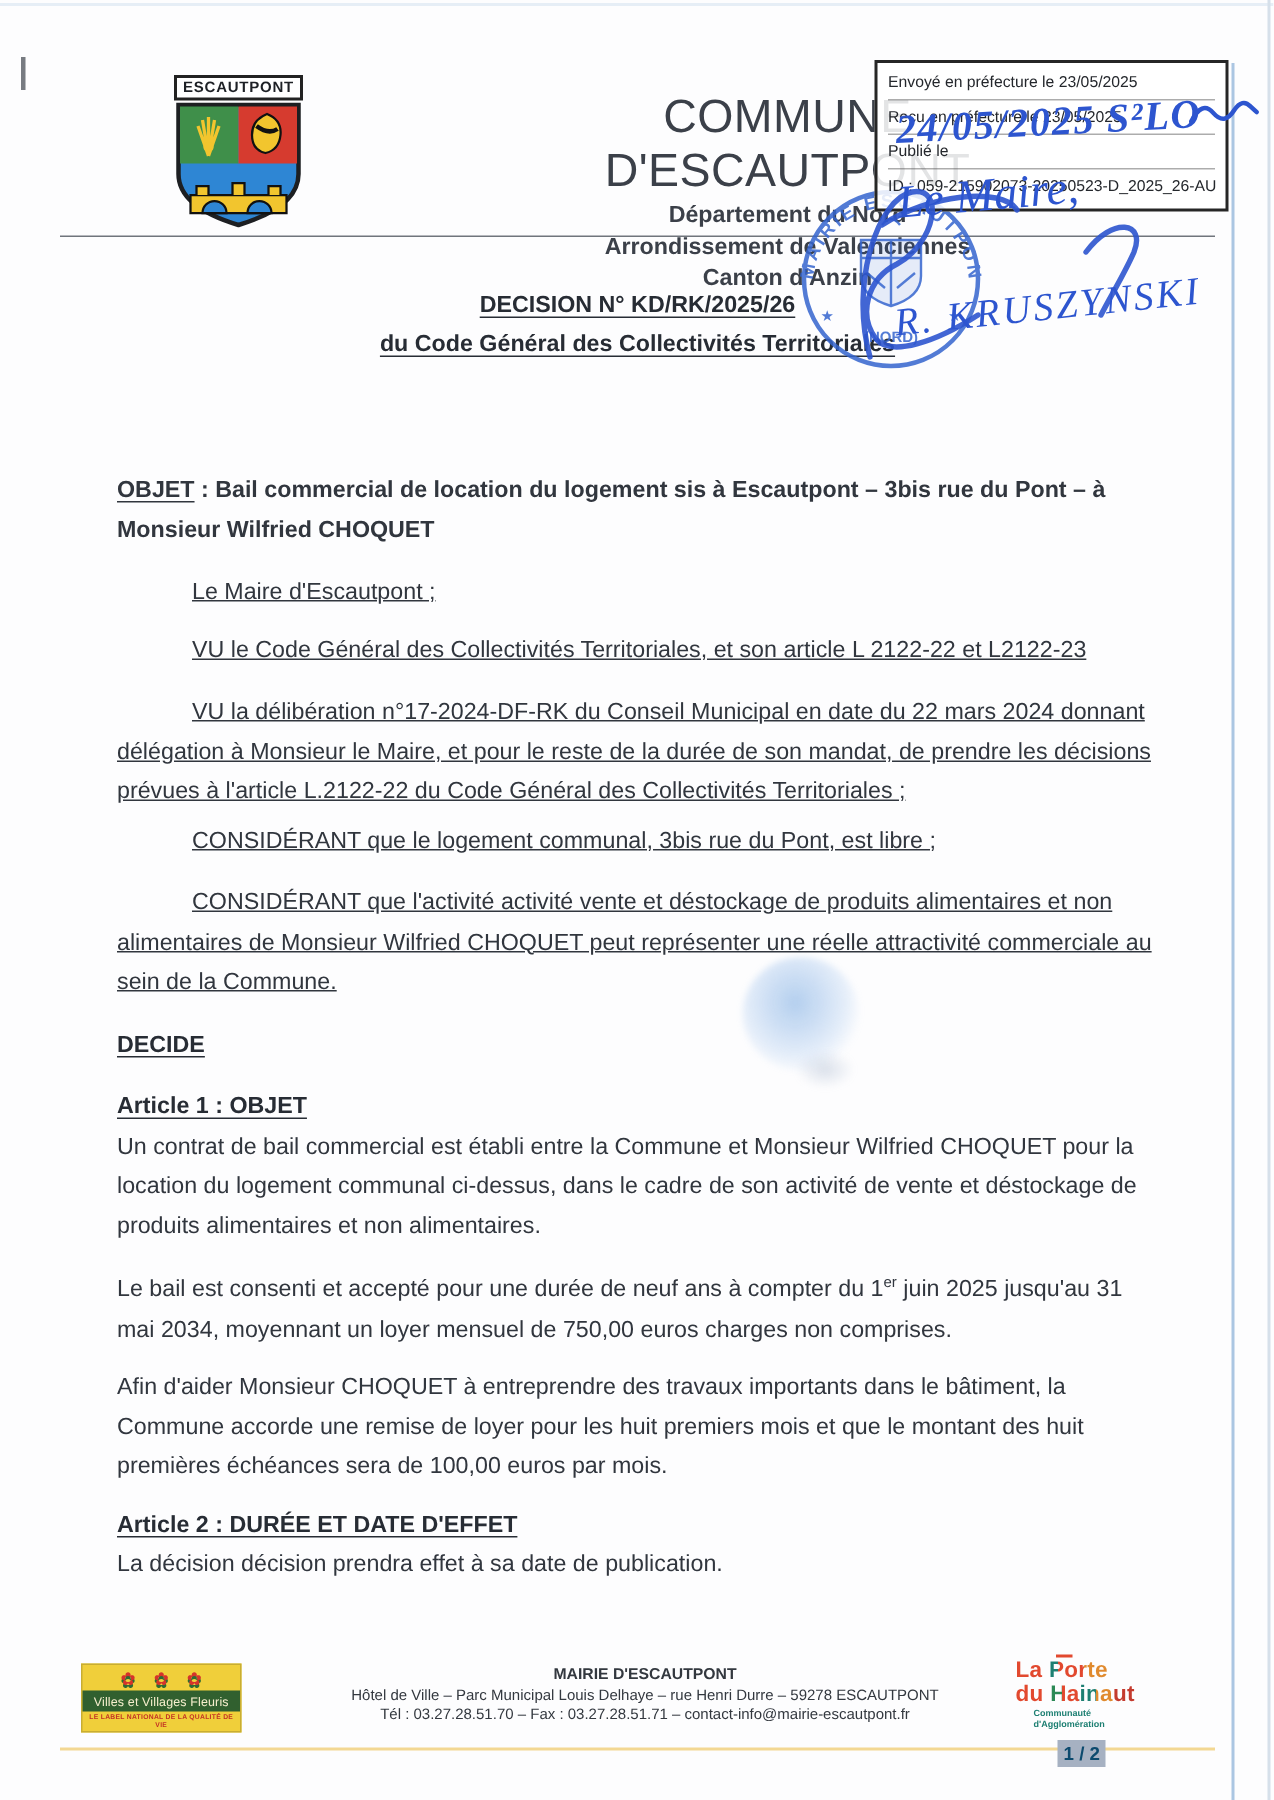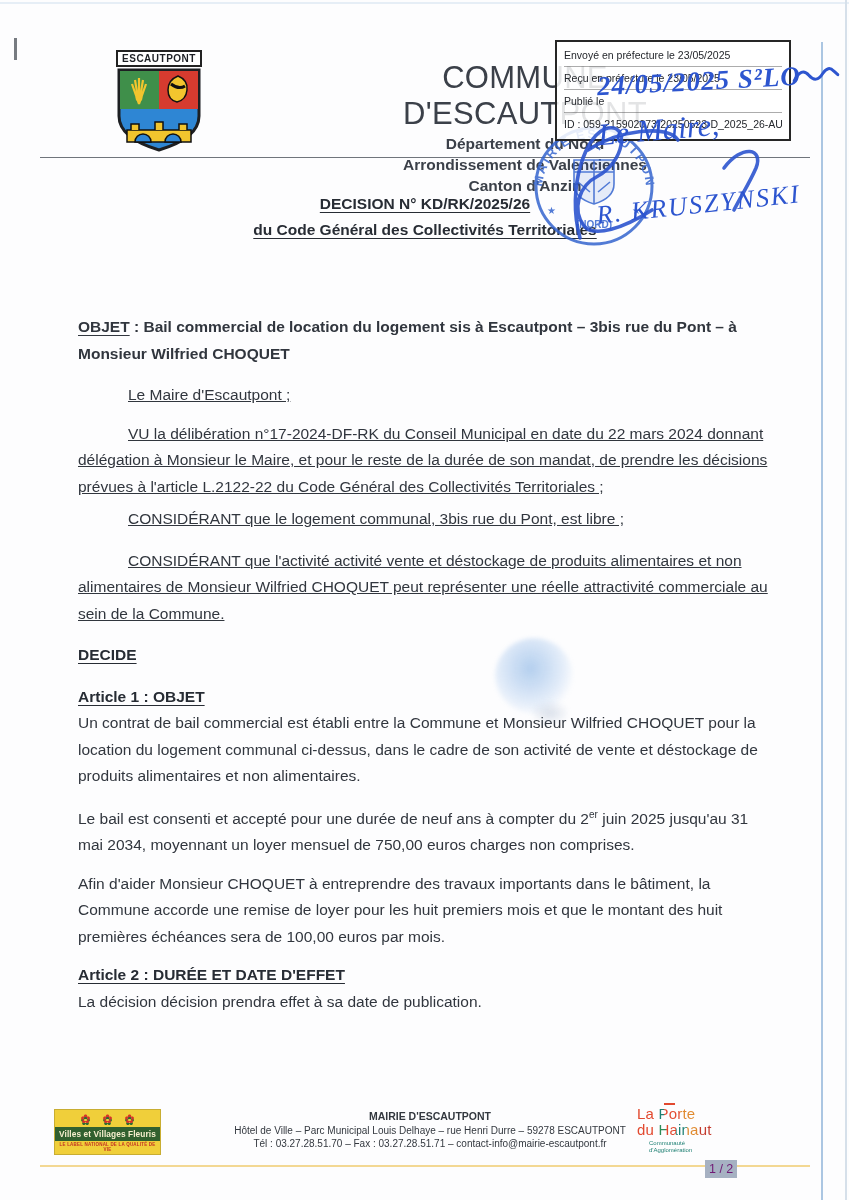--- a/index.html
+++ b/index.html
@@ -27,21 +27,21 @@
   .coa-shield { display:block; margin:1px auto 0; }
 
   
   .hdr { position:absolute; left:340px; top:60px; width:370px; text-align:center; color:#3b4049; }
   .hdr-commune { font-size:31px; font-weight:normal; letter-spacing:.3px; }
   .hdr-line { font-size:15.5px; font-weight:bold; margin-top:3px;text-align:center; }
   .hdr-rule { position:absolute; left:40px; top:157px; width:770px; height:1px; background:#70757c; }
 
   
   .pref-box {
-    position:absolute; left:555px; top:40px; width:236px; height:101px;
+    position:absolute; left:583px; top:40px; width:236px; height:101px;
     background:rgba(255,255,255,.86); border:2px solid #262626; z-index:5;
     padding:2px 7px 0; font-size:10.5px; color:#24272c;
   }
   .pref-row { height:23px; line-height:23px; white-space:nowrap; overflow:visible; }
   .pref-row.sep { border-bottom:1px solid rgba(70,70,70,.45); }
   .pref-hand {
     position:absolute; left:42px; top:56px; z-index:7;
     font-family:"Liberation Serif", serif; font-style:italic;
     font-size:27px; font-weight:bold; color:#2d55cf;
     transform:rotate(-3deg); white-space:nowrap; letter-spacing:1px;
@@ -93,44 +93,44 @@
   .bleed2 {
     position:absolute; left:530px; top:700px; width:40px; height:26px; z-index:1;
     background:radial-gradient(ellipse, rgba(140,160,190,.3), rgba(255,255,255,0) 70%);
     filter:blur(2px); border-radius:50%;
   }
 
   
   .vvf { position:absolute; left:54px; top:1109px; width:107px; border:1px solid #c8ad32; background:#f0cf3a; z-index:2; }
   .vvf-flowers { display:flex; justify-content:center; gap:12px; padding:2px 0 0; height:17px; }
   .vvf-flower { color:#d5342b; font-size:12px; line-height:14px; text-shadow:0 2px 0 #2f6b33; }
-  .vvf-band { background:#31602f; color:#f6eecd; font-size:8.3px; font-weight:bold; text-align:center; padding:2px 4px; letter-spacing:.1px; }
+  .vvf-band { background:#31602f; color:#f6eecd; font-size:8.3px; font-weight:normal; text-align:center; padding:2px 4px; letter-spacing:.1px; }
   .vvf-sub { color:#c33224; font-size:4.5px; font-weight:bold; text-align:center; padding:1px 0 2px; letter-spacing:.2px; }
 
   .ftr-center { position:absolute; left:190px; top:1110px; width:480px; text-align:center; font-size:10px; line-height:13.5px; color:#33383f; z-index:2; }
   .ftr-name { font-weight:bold; font-size:10.5px; }
 
-  .lph { position:absolute; left:637px; top:1106px; width:115px; z-index:2; font-weight:normal; }
+  .lph { position:absolute; left:677px; top:1106px; width:115px; z-index:2; font-weight:bold; }
   .lph-accent { position:absolute; left:27px; top:-3px; width:11px; height:2px; background:#e2492f; }
   .lph-l1, .lph-l2 { font-size:15px; line-height:15.5px; letter-spacing:.2px; }
   .lph-la, .lph-du { color:#e2492f; }
   .lph-porte {
     background:linear-gradient(90deg,#1d7f72 0 16%,#e2492f 16% 60%,#e08a2e 60% 100%);
     -webkit-background-clip:text; background-clip:text; color:transparent;
   }
   .lph-hainaut {
     background:linear-gradient(90deg,#2c8a56 0 14%,#e2492f 14% 34%,#1d7f72 34% 54%,#e08a2e 54% 74%,#c43b2e 74% 100%);
     -webkit-background-clip:text; background-clip:text; color:transparent;
   }
   .lph-sub { margin-top:3px; font-size:6px; line-height:7px; color:#1d7f72; padding-left:12px; }
 
   .ftr-yellowline { position:absolute; left:40px; top:1165px; width:770px; height:2px; background:#f3d893; z-index:1; }
   .page-num {
     position:absolute; left:705px; top:1160px; z-index:3;
-    background:#a6b1c2; color:#701a75; font-size:12.5px; font-weight:normal;
+    background:#a6b1c2; color:#0c4a6e; font-size:12.5px; font-weight:bold;
     padding:0 4px; line-height:18px;
   }
 </style>
 </head>
 <body>
 
 <div class="scan-topline"></div>
 <div class="scan-tick"></div>
 <div class="scan-vline1"></div>
 <div class="scan-vline2"></div>
@@ -212,33 +212,34 @@
 </div>
 
 <div class="bleed"></div>
 <div class="bleed2"></div>
 
 <div class="doc-body">
   <p class="b"><span class="u">OBJET</span><span> : Bail commercial de location du logement sis à Escautpont – 3bis rue du Pont – à Monsieur Wilfried CHOQUET</span></p>
 
   <p class="indent p-tight">Le Maire d'Escautpont ;</p>
 
+  <p class="indent">VU le Code Général des Collectivités Territoriales, et son article L 2122-22 et L2122-23</p>
 
   <p class="indent p-vu2">VU la délibération n°17-2024-DF-RK du Conseil Municipal en date du 22 mars 2024 donnant délégation à Monsieur le Maire, et pour le reste de la durée de son mandat, de prendre les décisions prévues à l'article L.2122-22 du Code Général des Collectivités Territoriales ;</p>
 
   <p class="indent">CONSIDÉRANT que le logement communal, 3bis rue du Pont, est libre ;</p>
 
   <p class="indent">CONSIDÉRANT que l'activité activité vente et déstockage de produits alimentaires et non alimentaires de Monsieur Wilfried CHOQUET peut représenter une réelle attractivité commerciale au sein de la Commune.</p>
 
   <p class="decide"><span>DECIDE</span></p>
 
   <p class="article-title"><span>Article 1 : OBJET</span></p>
   <p class="p-tight">Un contrat de bail commercial est établi entre la Commune et Monsieur Wilfried CHOQUET pour la location du logement communal ci-dessus, dans le cadre de son activité de vente et déstockage de produits alimentaires et non alimentaires.</p>
 
-  <p class="p-tight"><span>Le bail est consenti et accepté pour une durée de neuf ans à compter du 2</span><sup>er</sup><span> juin 2025 jusqu'au 31 mai 2034, moyennant un loyer mensuel de 750,00 euros charges non comprises.</span></p>
+  <p class="p-tight"><span>Le bail est consenti et accepté pour une durée de neuf ans à compter du 1</span><sup>er</sup><span> juin 2025 jusqu'au 31 mai 2034, moyennant un loyer mensuel de 750,00 euros charges non comprises.</span></p>
 
   <p class="p-tight">Afin d'aider Monsieur CHOQUET à entreprendre des travaux importants dans le bâtiment, la Commune accorde une remise de loyer pour les huit premiers mois et que le montant des huit premières échéances sera de 100,00 euros par mois.</p>
 
   <p class="article-title"><span>Article 2 : DURÉE ET DATE D'EFFET</span></p>
   <p>La décision décision prendra effet à sa date de publication.</p>
 </div>
 
 <div class="vvf">
   <div class="vvf-flowers">
     <span class="vvf-flower">✿</span>

